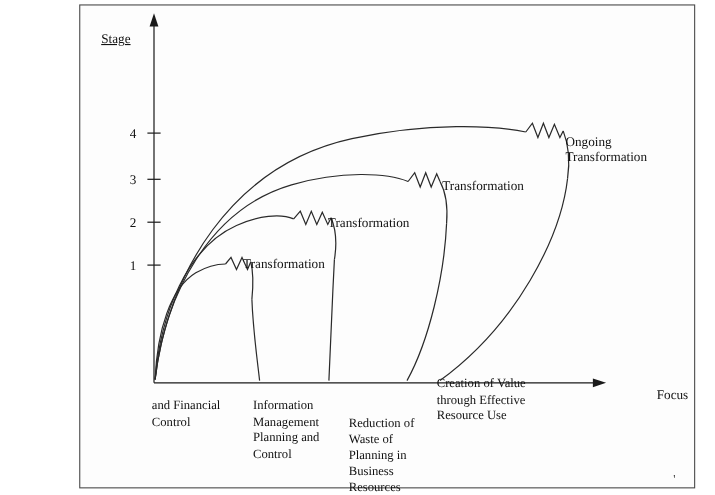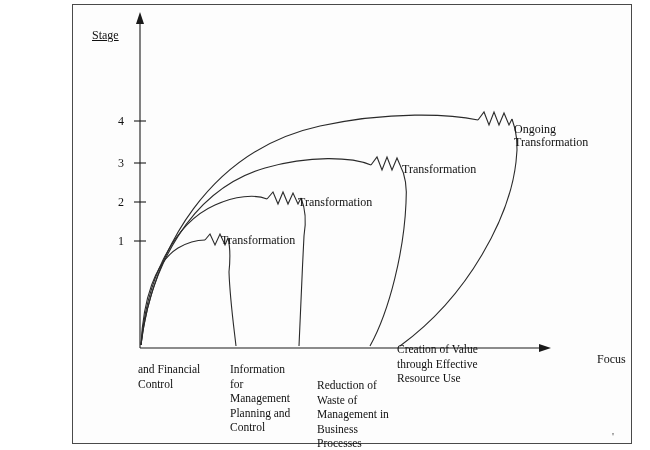--- a/index.html
+++ b/index.html
@@ -145,32 +145,31 @@
     <div>Transformation</div>
   </div>
 
   <div class="cat" style="left:138px; top:362px;">
     <div>and Financial</div>
     <div>Control</div>
   </div>
 
   <div class="cat" style="left:230px; top:362px;">
     <div>Information</div>
-    <div>for</div>
     <div>Management</div>
     <div>Planning and</div>
     <div>Control</div>
   </div>
 
   <div class="cat" style="left:317px; top:378px;">
     <div>Reduction of</div>
     <div>Waste of</div>
-    <div>Management in</div>
+    <div>Planning in</div>
     <div>Business</div>
-    <div>Processes</div>
+    <div>Resources</div>
   </div>
 
   <div class="cat" style="left:397px; top:342px; width:115px;">
     <div>Creation of Value</div>
     <div>through Effective</div>
     <div>Resource Use</div>
   </div>
 
   <div id="corner-tick">'</div>
 

